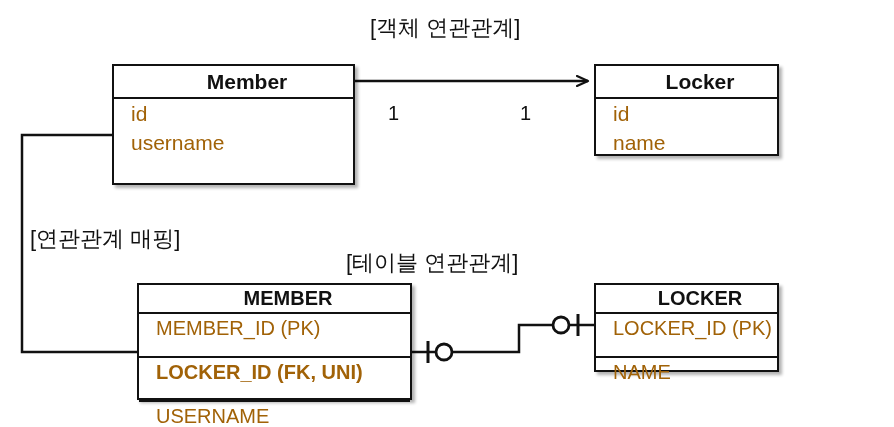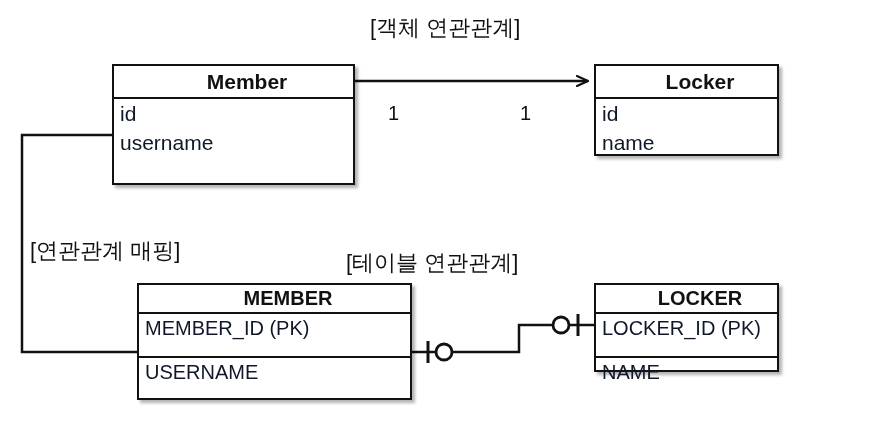--- a/index.html
+++ b/index.html
@@ -33,22 +33,22 @@
     box-sizing: border-box;
     text-align: center;
     color: #111111;
     border-bottom: 2.5px solid #111111;
     white-space: nowrap;
     overflow: hidden;
     padding-left: 27px;
   }
   .box .row {
     box-sizing: border-box;
-    padding-left: 6px;
-    color: #0f172a;
+    padding-left: 17px;
+    color: #a16207;
     white-space: nowrap;
     overflow: hidden;
   }
   .bold { font-weight: bold; }
 
   
   .obj .hdr {
     font-size: 21px;
     line-height: 31px;
     height: 33px;
@@ -132,21 +132,21 @@
       <line x1="428" y1="341" x2="428" y2="363" stroke="#111111" stroke-width="3"></line>
       <circle cx="444" cy="352" r="8" fill="#ffffff" stroke="#111111" stroke-width="2.8"></circle>
 
       <circle cx="561" cy="325" r="8" fill="#ffffff" stroke="#111111" stroke-width="2.8"></circle>
       <line x1="578" y1="314" x2="578" y2="336" stroke="#111111" stroke-width="3"></line>
     </g>
   </svg>
 
   <div class="label" style="left:370px; top:17px;">[객체 연관관계]</div>
 
-  <div class="label" style="left:30px; top:240px;text-align:right;">[연관관계 매핑]</div>
+  <div class="label" style="left:30px; top:228px;text-align:right;">[연관관계 매핑]</div>
 
   <div class="label" style="left:340px; top:252px;margin-left:6px;">[테이블 연관관계]</div>
 
   <div class="mult" style="left:388px; top:103px;">1</div>
 
   <div class="mult" style="left:520px; top:103px;">1</div>
 
   <div class="box obj" style="left:112px; top:64px; width:243px; height:121px;">
     <div class="hdr">Member</div>
     <div class="row">id</div>
@@ -155,20 +155,21 @@
 
   <div class="box obj" style="left:594px; top:64px; width:185px; height:92px;">
     <div class="hdr">Locker</div>
     <div class="row">id</div>
     <div class="row">name</div>
   </div>
 
   <div class="box tbl" style="left:137px; top:283px; width:275px; height:117px;">
     <div class="hdr">MEMBER</div>
     <div class="row sep">MEMBER_ID (PK)</div>
+    <div class="row sep bold">LOCKER_ID (FK, UNI)</div>
     <div class="row">USERNAME</div>
   </div>
 
   <div class="box tbl" style="left:594px; top:283px; width:185px; height:89px;">
     <div class="hdr">LOCKER</div>
     <div class="row sep">LOCKER_ID (PK)</div>
     <div class="row">NAME</div>
   </div>
 
 </div>

